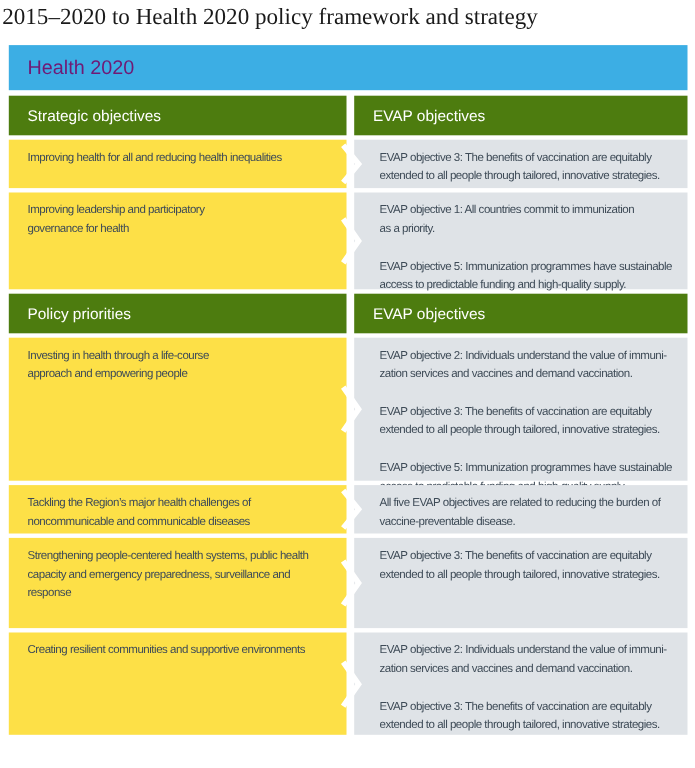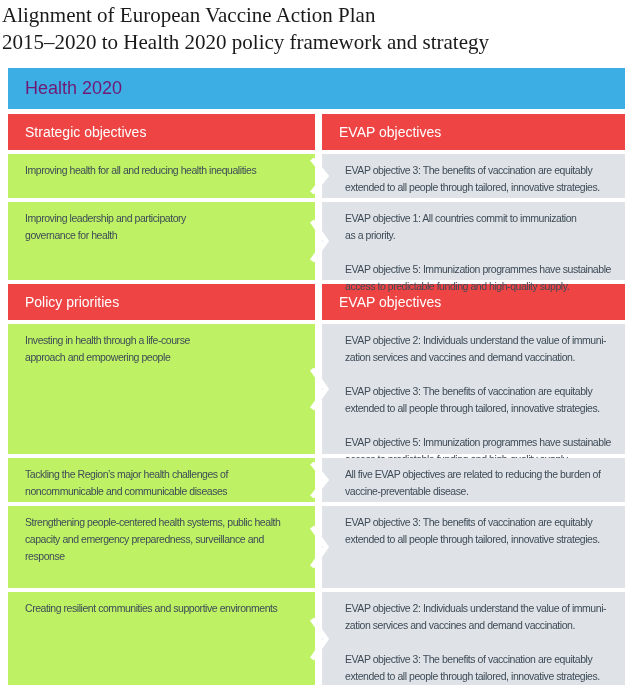--- a/index.html
+++ b/index.html
@@ -23,29 +23,29 @@
     height:41px; background:#3caee4;
     display:flex; align-items:center;
     margin-bottom:5px;
   }
   .hdr span { color:#701a75; font-size:18px; font-weight:400; }
   .hdr-l { width:314px; padding-left:17px; }
   .hdr-r { padding-left:26px; }
 
   .band { display:flex; height:36px; margin-bottom:4px; }
   .band > div {
-    background:#ef4444; color:#ffffff; font-size:14px;
+    background:#4d7c0f; color:#ffffff; font-size:14px;
     display:flex; align-items:center;
   }
   .band-l { width:307px; margin-right:7px; padding-left:17px; }
   .band-r { flex:1; padding-left:17px; }
 
   .row { display:flex; margin-bottom:4px; position:relative; }
   .cl {
-    width:307px; margin-right:7px; background:#bef264;
+    width:307px; margin-right:7px; background:#fde047;
     padding:8px 6px 8px 17px;
   }
   .cr {
     flex:1; background:#dfe3e7;
     padding:8px 14px 8px 23px;
   }
   .row p {
     margin:0 0 17px 0;
     font-size:10.5px; line-height:17px; letter-spacing:-0.45px;
     color:#3e4b57;
@@ -55,21 +55,20 @@
   .chev {
     position:absolute; left:302px; top:50%;
     transform:translateY(-50%);
     pointer-events:none;
   }
 </style>
 </head>
 <body>
 
 <h1 class="title">
-  <span>Alignment of European Vaccine Action Plan</span>
   <span>2015–2020 to Health 2020 policy framework and strategy</span>
 </h1>
 
 <div class="tbl">
 
   <div class="hdr">
     <span class="hdr-l">Health 2020</span>
   </div>
 
   <div class="band">
@@ -83,21 +82,21 @@
     </div>
     <div class="cr">
       <p>EVAP objective 3: The benefits of vaccination are equitably
 extended to all people through tailored, innovative strategies.</p>
     </div>
     <svg class="chev" width="20" height="40" viewBox="0 0 20 40">
         <polyline points="2,3 16,20 2,37" stroke="#ffffff" stroke-width="5" fill="none"></polyline>
       </svg>
   </div>
 
-  <div class="row" style="height:78px">
+  <div class="row" style="height:88px">
     <div class="cl">
       <p>Improving leadership and participatory
 governance for health</p>
     </div>
     <div class="cr">
       <p>EVAP objective 1: All countries commit to immunization
 as a priority.</p>
       <p>EVAP objective 5: Immunization programmes have sustainable
 access to predictable funding and high-quality supply.</p>
     </div>

